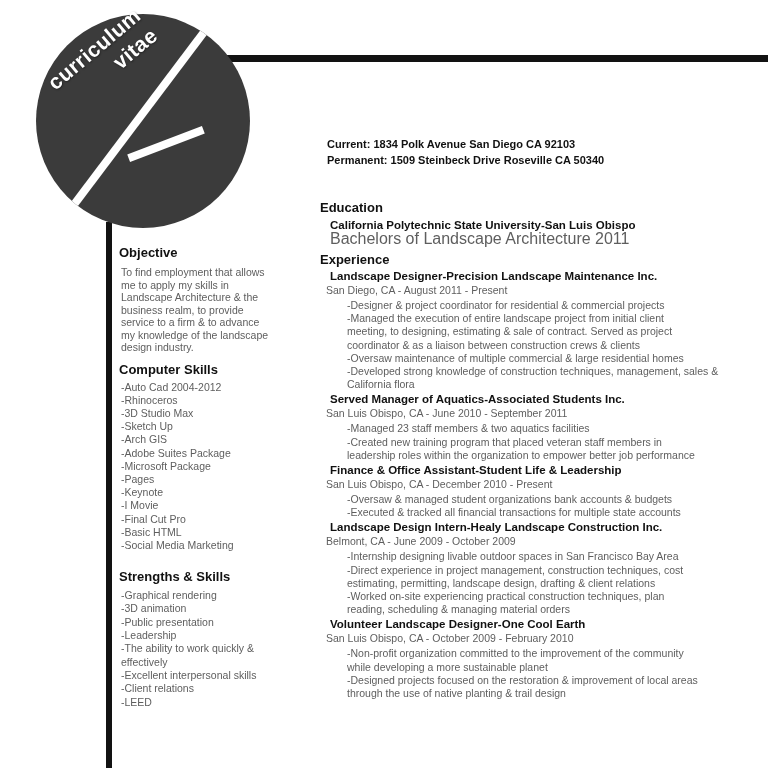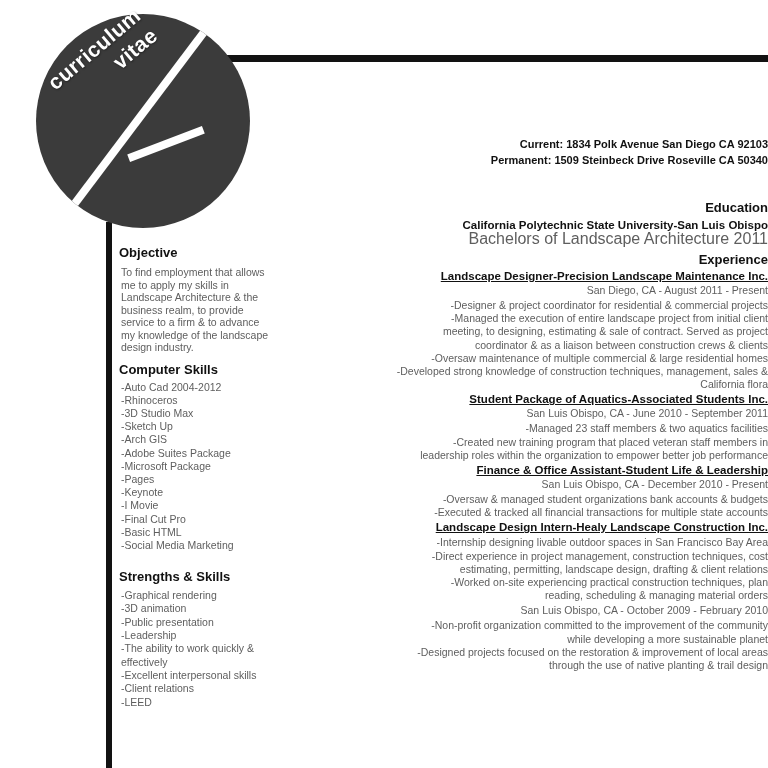--- a/index.html
+++ b/index.html
@@ -28,29 +28,29 @@
   .side-heading{font-size:13px; line-height:17px; font-weight:bold; color:var(--heading);}
   .objective-text{margin:5px 0 0 2px; font-size:10.5px; line-height:12.5px; color:var(--body);
     white-space:pre-line; width:170px;}
   .side-list{margin:3px 0 0 2px; font-size:10.5px; line-height:13.2px; color:var(--body);}
   .side-list .item{white-space:pre-line;}
   .sb-gap1{margin-top:7px;}
   .sb-gap2{margin-top:16px;}
   .strengths-list{line-height:13.3px; margin-top:4px;}
 
   
-  .main{position:absolute; left:320px; top:136px; width:448px; z-index:3;text-align:right;}
+  .main{position:absolute; left:320px; top:136px; width:448px; z-index:3;}
   .contact{margin-left:7px; font-size:11px; font-weight:bold; color:var(--heading); line-height:16px;}
   .section-heading{font-size:13px; line-height:16px; font-weight:bold; color:var(--heading);}
   .edu-heading{margin-top:32px;}
   .school{margin:2px 0 0 10px; font-size:11.5px; line-height:14px; font-weight:bold; color:var(--heading);}
   .degree{margin-left:10px; font-size:16px; line-height:13px; color:var(--body);}
   .exp-heading{margin-top:7px;}
   .job{margin-top:1px;}
-  .job-title{margin-left:10px; font-size:11.5px; line-height:14px; font-weight:bold; color:var(--heading);text-decoration:underline;}
+  .job-title{margin-left:10px; font-size:11.5px; line-height:14px; font-weight:bold; color:var(--heading);}
   .job-meta{margin-left:6px; font-size:10.5px; line-height:14px; color:var(--body);}
   .job-bullets{margin:2px 0 0 27px; width:421px; font-size:10.5px; line-height:13.2px; color:var(--body);}
   .job-bullets .bullet{white-space:pre-line;}
 </style>
 </head>
 <body>
 
 <div class="page">
 
   <div class="top-rule"></div>
@@ -126,50 +126,52 @@
         <div class="bullet">-Managed the execution of entire landscape project from initial client
 meeting, to designing, estimating &amp; sale of contract. Served as project
 coordinator &amp; as a liaison between construction crews &amp; clients</div>
         <div class="bullet">-Oversaw maintenance of multiple commercial &amp; large residential homes</div>
         <div class="bullet">-Developed strong knowledge of construction techniques, management, sales &amp;
 California flora</div>
       </div>
     </div>
 
     <div class="job">
-      <div class="job-title">Student Package of Aquatics-Associated Students Inc.</div>
+      <div class="job-title">Served Manager of Aquatics-Associated Students Inc.</div>
       <div class="job-meta">San Luis Obispo, CA - June 2010 - September 2011</div>
       <div class="job-bullets">
         <div class="bullet">-Managed 23 staff members &amp; two aquatics facilities</div>
         <div class="bullet">-Created new training program that placed veteran staff members in
 leadership roles within the organization to empower better job performance</div>
       </div>
     </div>
 
     <div class="job">
       <div class="job-title">Finance &amp; Office Assistant-Student Life &amp; Leadership</div>
       <div class="job-meta">San Luis Obispo, CA - December 2010 - Present</div>
       <div class="job-bullets">
         <div class="bullet">-Oversaw &amp; managed student organizations bank accounts &amp; budgets</div>
         <div class="bullet">-Executed &amp; tracked all financial transactions for multiple state accounts</div>
       </div>
     </div>
 
     <div class="job">
       <div class="job-title">Landscape Design Intern-Healy Landscape Construction Inc.</div>
+      <div class="job-meta">Belmont, CA - June 2009 - October 2009</div>
       <div class="job-bullets">
         <div class="bullet">-Internship designing livable outdoor spaces in San Francisco Bay Area</div>
         <div class="bullet">-Direct experience in project management, construction techniques, cost
 estimating, permitting, landscape design, drafting &amp; client relations</div>
         <div class="bullet">-Worked on-site experiencing practical construction techniques, plan
 reading, scheduling &amp; managing material orders</div>
       </div>
     </div>
 
     <div class="job">
+      <div class="job-title">Volunteer Landscape Designer-One Cool Earth</div>
       <div class="job-meta">San Luis Obispo, CA - October 2009 - February 2010</div>
       <div class="job-bullets">
         <div class="bullet">-Non-profit organization committed to the improvement of the community
 while developing a more sustainable planet</div>
         <div class="bullet">-Designed projects focused on the restoration &amp; improvement of local areas
 through the use of native planting &amp; trail design</div>
       </div>
     </div>
   </div>
 

